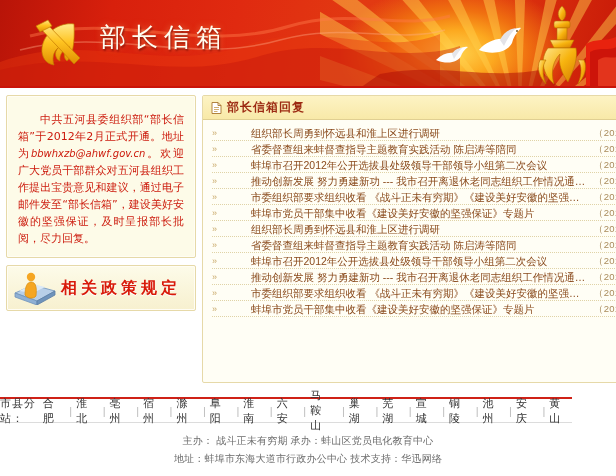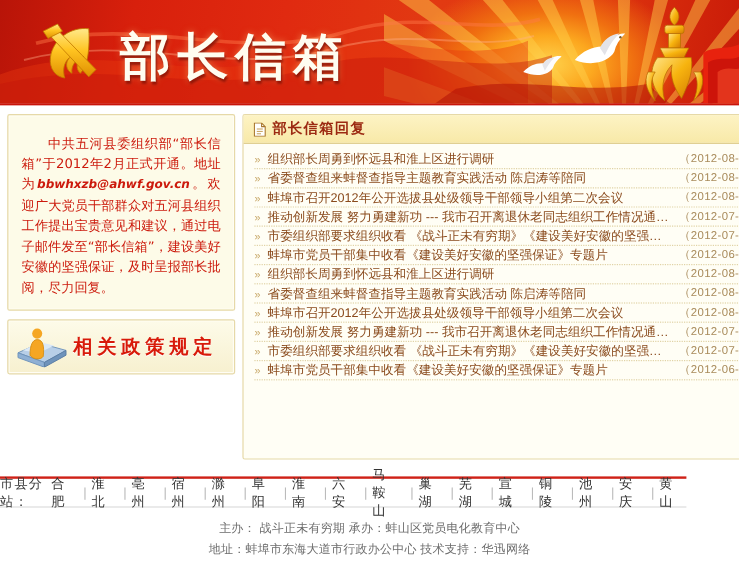--- a/index.html
+++ b/index.html
@@ -36,22 +36,22 @@
   .silk {
     position: absolute; left: 0; top: 0; width: 616px; height: 88px;
     pointer-events: none;
   }
   .emblem {
     position: absolute; left: 30px; top: 18px; width: 58px; height: 52px;
   }
   .banner-title {
     position: absolute; left: 100px; top: 20px;
     font-family: "DejaVu Sans", "Liberation Sans", sans-serif;
-    font-size: 42px;
-    font-weight: bold;
+    font-size: 26px;
+    font-weight: normal;
     letter-spacing: 6px;
     color: #fffdf0;
     text-shadow: 1px 2px 2px rgba(120,10,0,.75), 0 0 6px rgba(255,200,120,.5);
   }
   .dove { position: absolute; pointer-events: none; }
   .dove1 { left: 434px; top: 44px; width: 36px; height: 22px; }
   .dove2 { left: 476px; top: 26px; width: 46px; height: 30px; }
   .torch { position: absolute; left: 534px; top: 4px; width: 56px; height: 82px; }
   .redflag { position: absolute; left: 586px; top: 36px; width: 32px; height: 52px; }
 
@@ -112,21 +112,21 @@
     font-family: "DejaVu Sans", "Liberation Sans", sans-serif;
     font-size: 11px;
     line-height: 17px;
     color: #cc1a0c;
     text-align: justify;
     text-indent: 22px;
     padding: 0 3px;
   }
   .sa-body .mail {
     font-style: italic;
-    font-weight: bold;
+    font-weight: normal;
     font-size: 10px;
     letter-spacing: 0;
   }
 
   .policy-panel {
     margin-top: 7px;
     height: 46px;
     display: flex;
     align-items: center;
     background: linear-gradient(180deg,#fdfbe9 0%, #f7f0cf 100%);
@@ -191,20 +191,21 @@
     font-size: 9px;
     line-height: 16px;
   }
   .news-item .nl-title {
     flex: 1 1 auto;
     color: #8a4a1c;
     white-space: nowrap;
     overflow: hidden;
     text-overflow: ellipsis;
     cursor: pointer;
+    margin-left: 28px;
   }
   .news-item .nl-date {
     flex: 0 0 auto;
     color: #a98b5b;
     font-size: 9.5px;
     padding-left: 8px;
     letter-spacing: .3px;
   }
 
   

